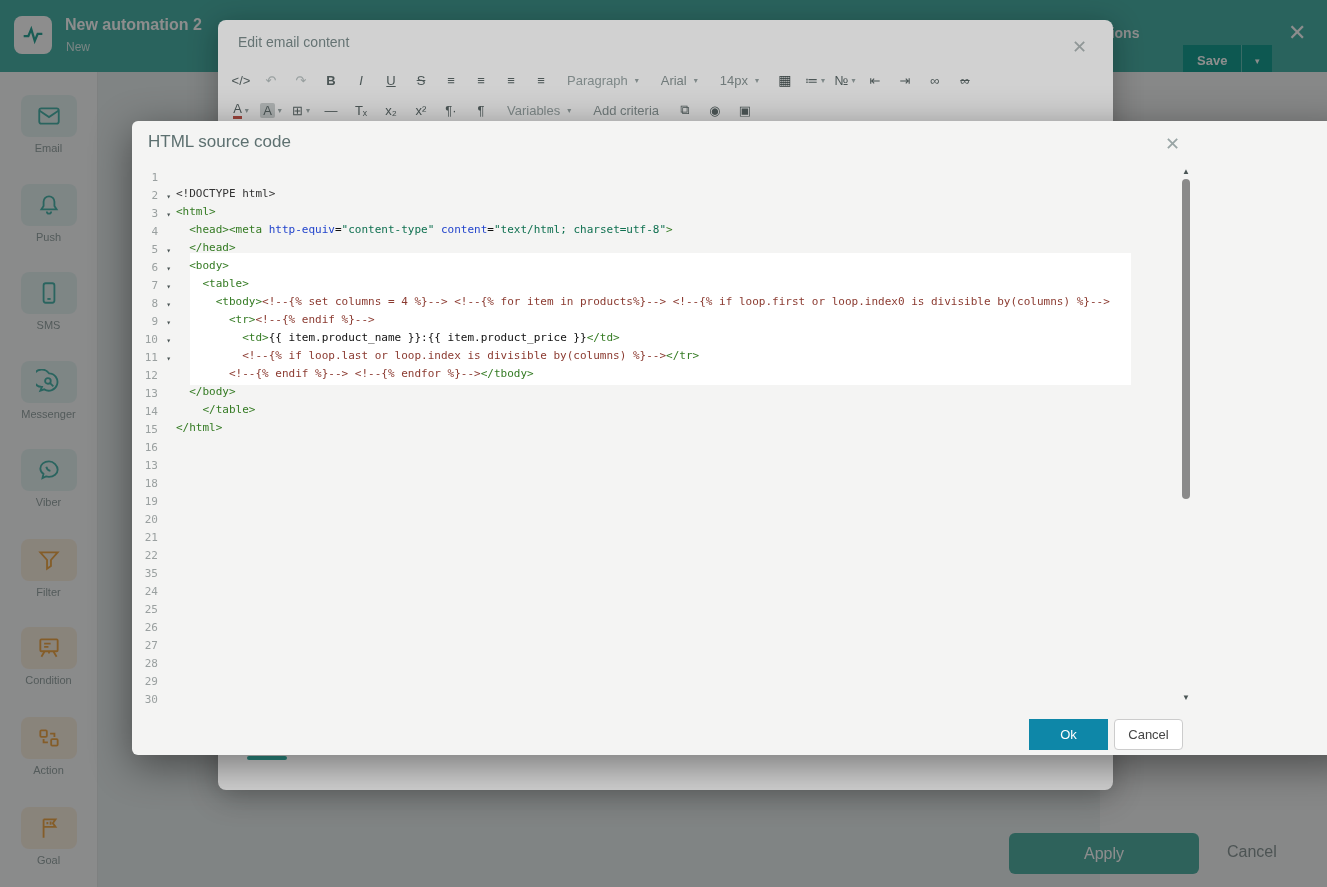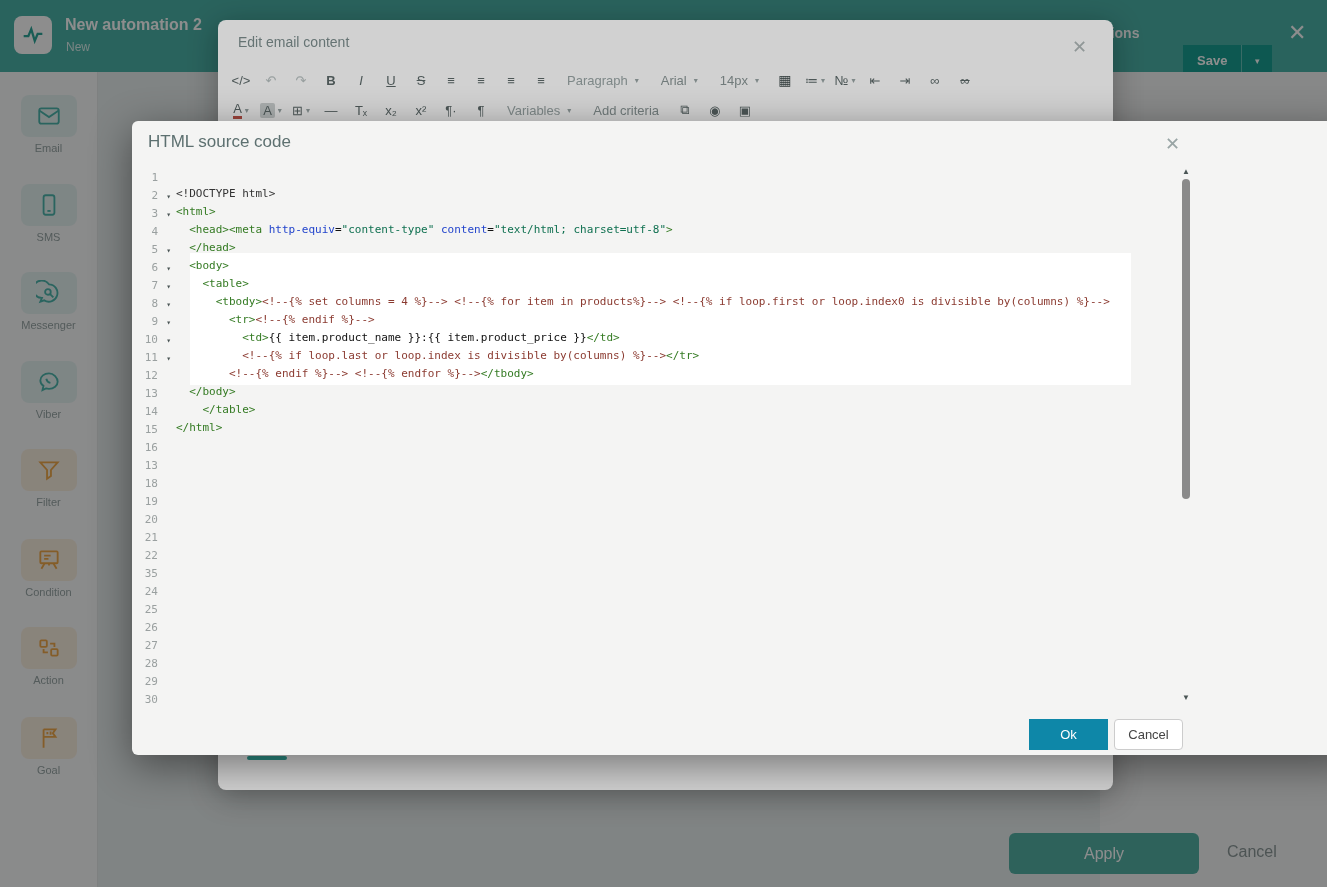--- a/index.html
+++ b/index.html
@@ -116,20 +116,29 @@
 
 <div class="sidebar">
   <div class="side-item teal">
     <div class="icon-box">
         <svg width="26" height="26" viewBox="0 0 24 24" fill="none" stroke="currentColor" stroke-width="1.7">
           <rect x="3" y="5" width="18" height="14" rx="2"></rect>
           <path d="M3 7l9 6 9-6"></path>
         </svg>
       </div>
     <div class="side-label">Email</div>
+  </div>
+  <div class="side-item teal">
+    <div class="icon-box">
+        <svg width="26" height="26" viewBox="0 0 24 24" fill="none" stroke="currentColor" stroke-width="1.7">
+          <path d="M12 4a5 5 0 0 0-5 5v4l-2 3h14l-2-3V9a5 5 0 0 0-5-5z"></path>
+          <path d="M10 18a2 2 0 0 0 4 0"></path>
+        </svg>
+      </div>
+    <div class="side-label">Push</div>
   </div>
   <div class="side-item teal">
     <div class="icon-box">
         <svg width="26" height="26" viewBox="0 0 24 24" fill="none" stroke="currentColor" stroke-width="1.7">
           <rect x="7" y="3" width="10" height="18" rx="2"></rect>
           <path d="M10.5 17.5h3"></path>
         </svg>
       </div>
     <div class="side-label">SMS</div>
   </div>

